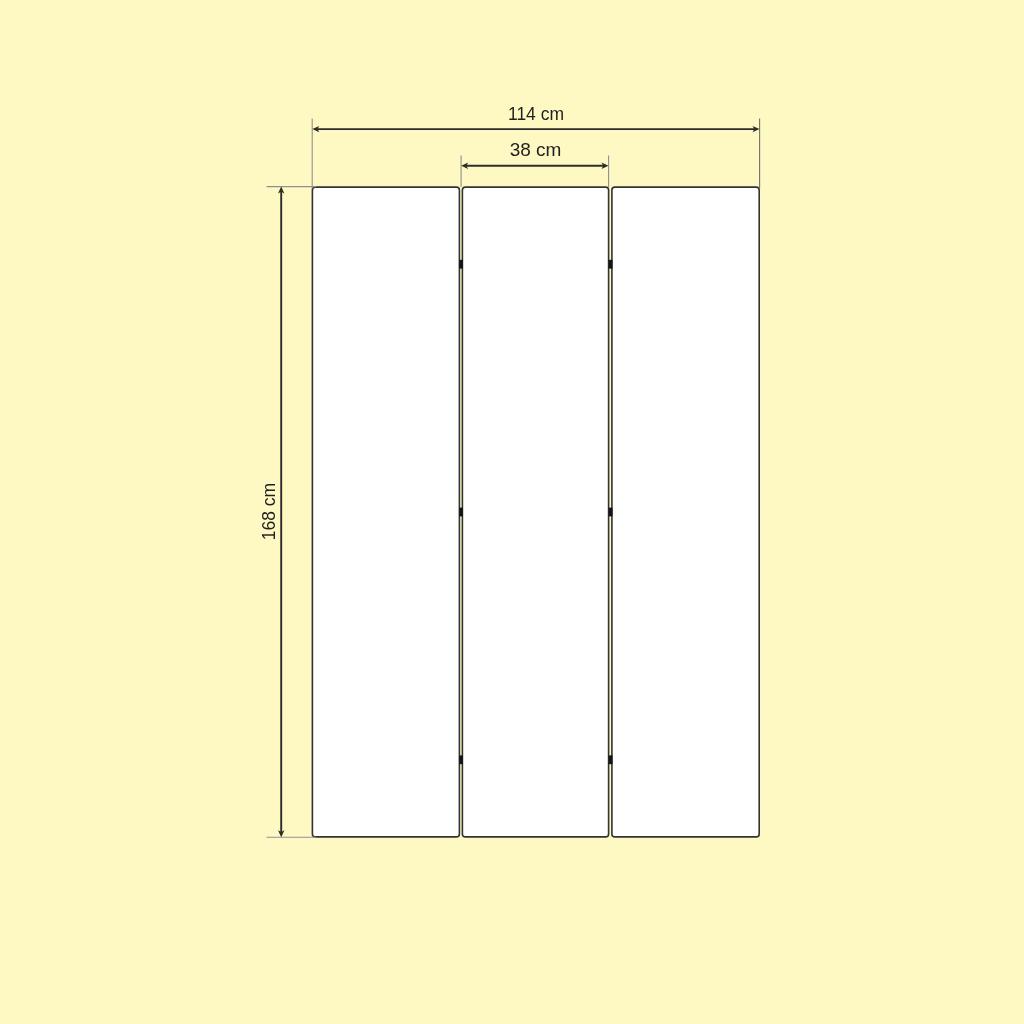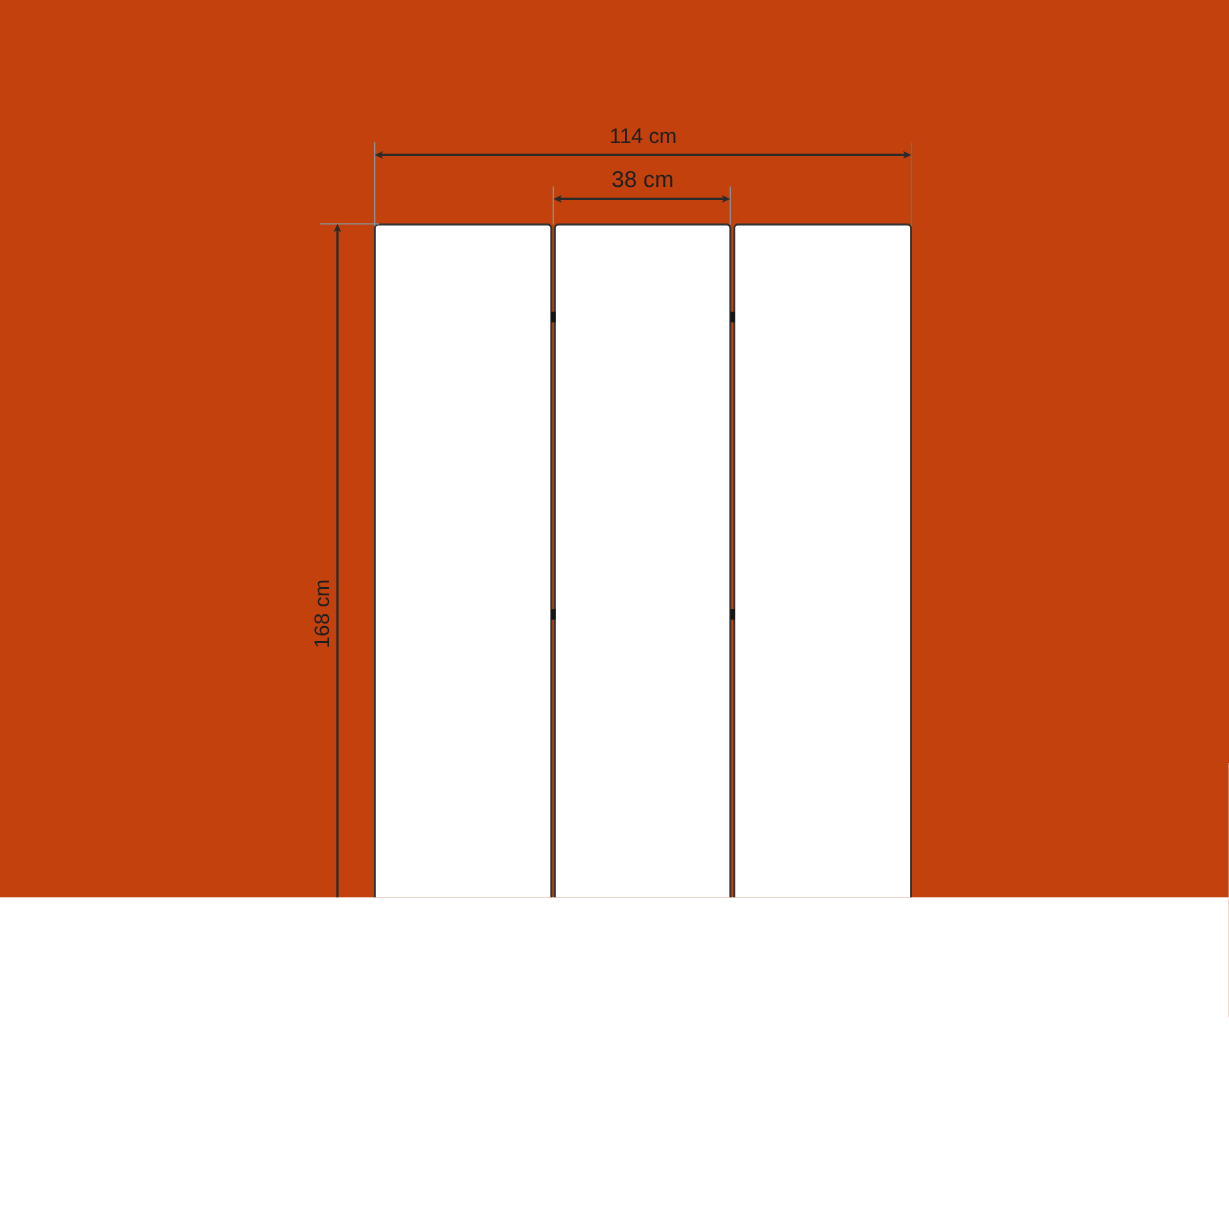--- a/index.html
+++ b/index.html
@@ -1,16 +1,16 @@
 <!DOCTYPE html>
 <html><head>
 <meta charset="utf-8">
 <style>
   html,body{margin:0;padding:0;background:#ffffff;}
-  .stage{width:1024px;height:748px;position:relative;background:#c2410c;overflow:hidden;}
+  .stage{width:1024px;height:1024px;position:relative;background:#fef9c3;overflow:hidden;}
   svg{position:absolute;top:0;left:0;}
   text{font-family:"Liberation Sans", sans-serif;fill:#1f1f1f;}
 </style>
 </head>
 <body>
 
 <div class="stage">
 <svg width="1024" height="1024" viewBox="0 0 1024 1024">
 
   <rect x="312.4" y="187.1" width="147" height="649.8" rx="3" fill="#ffffff" stroke="#333333" stroke-width="1.6"></rect>

